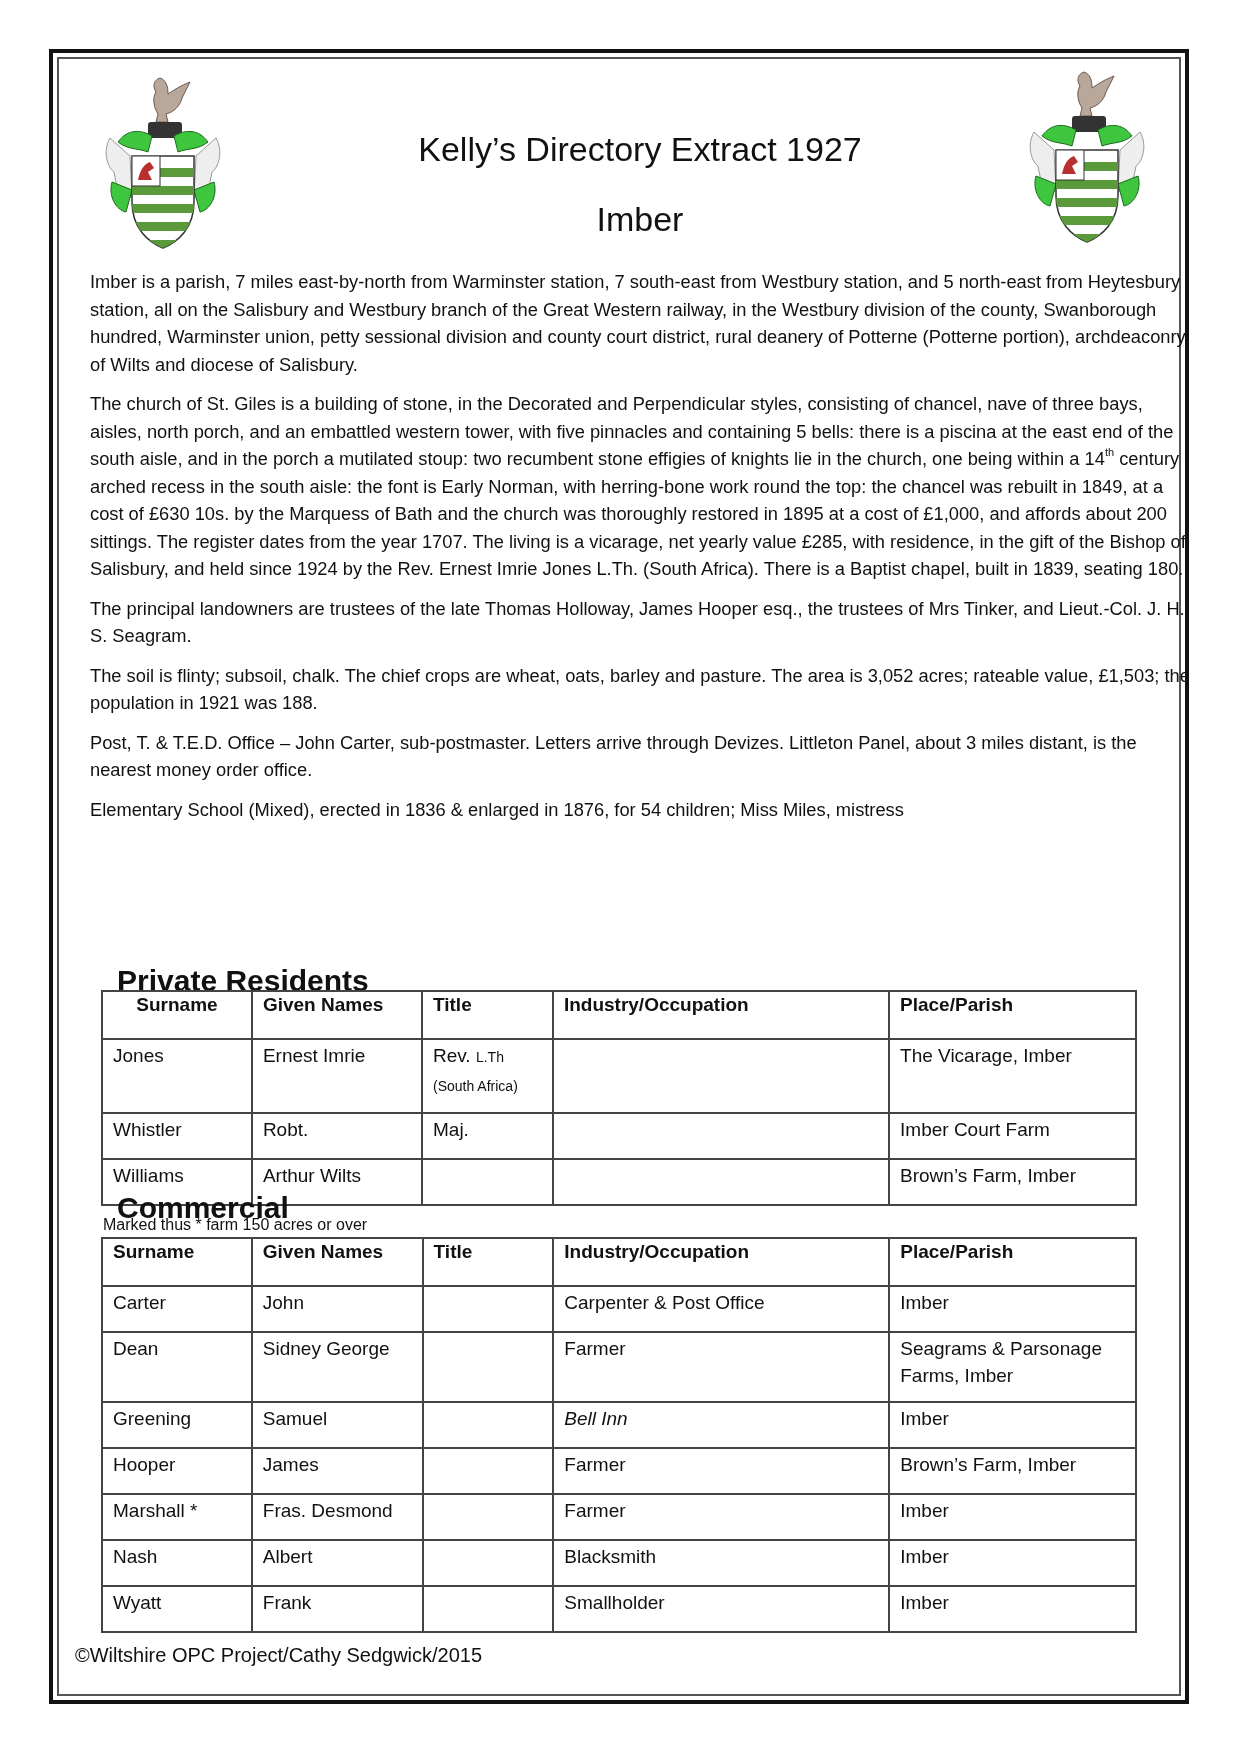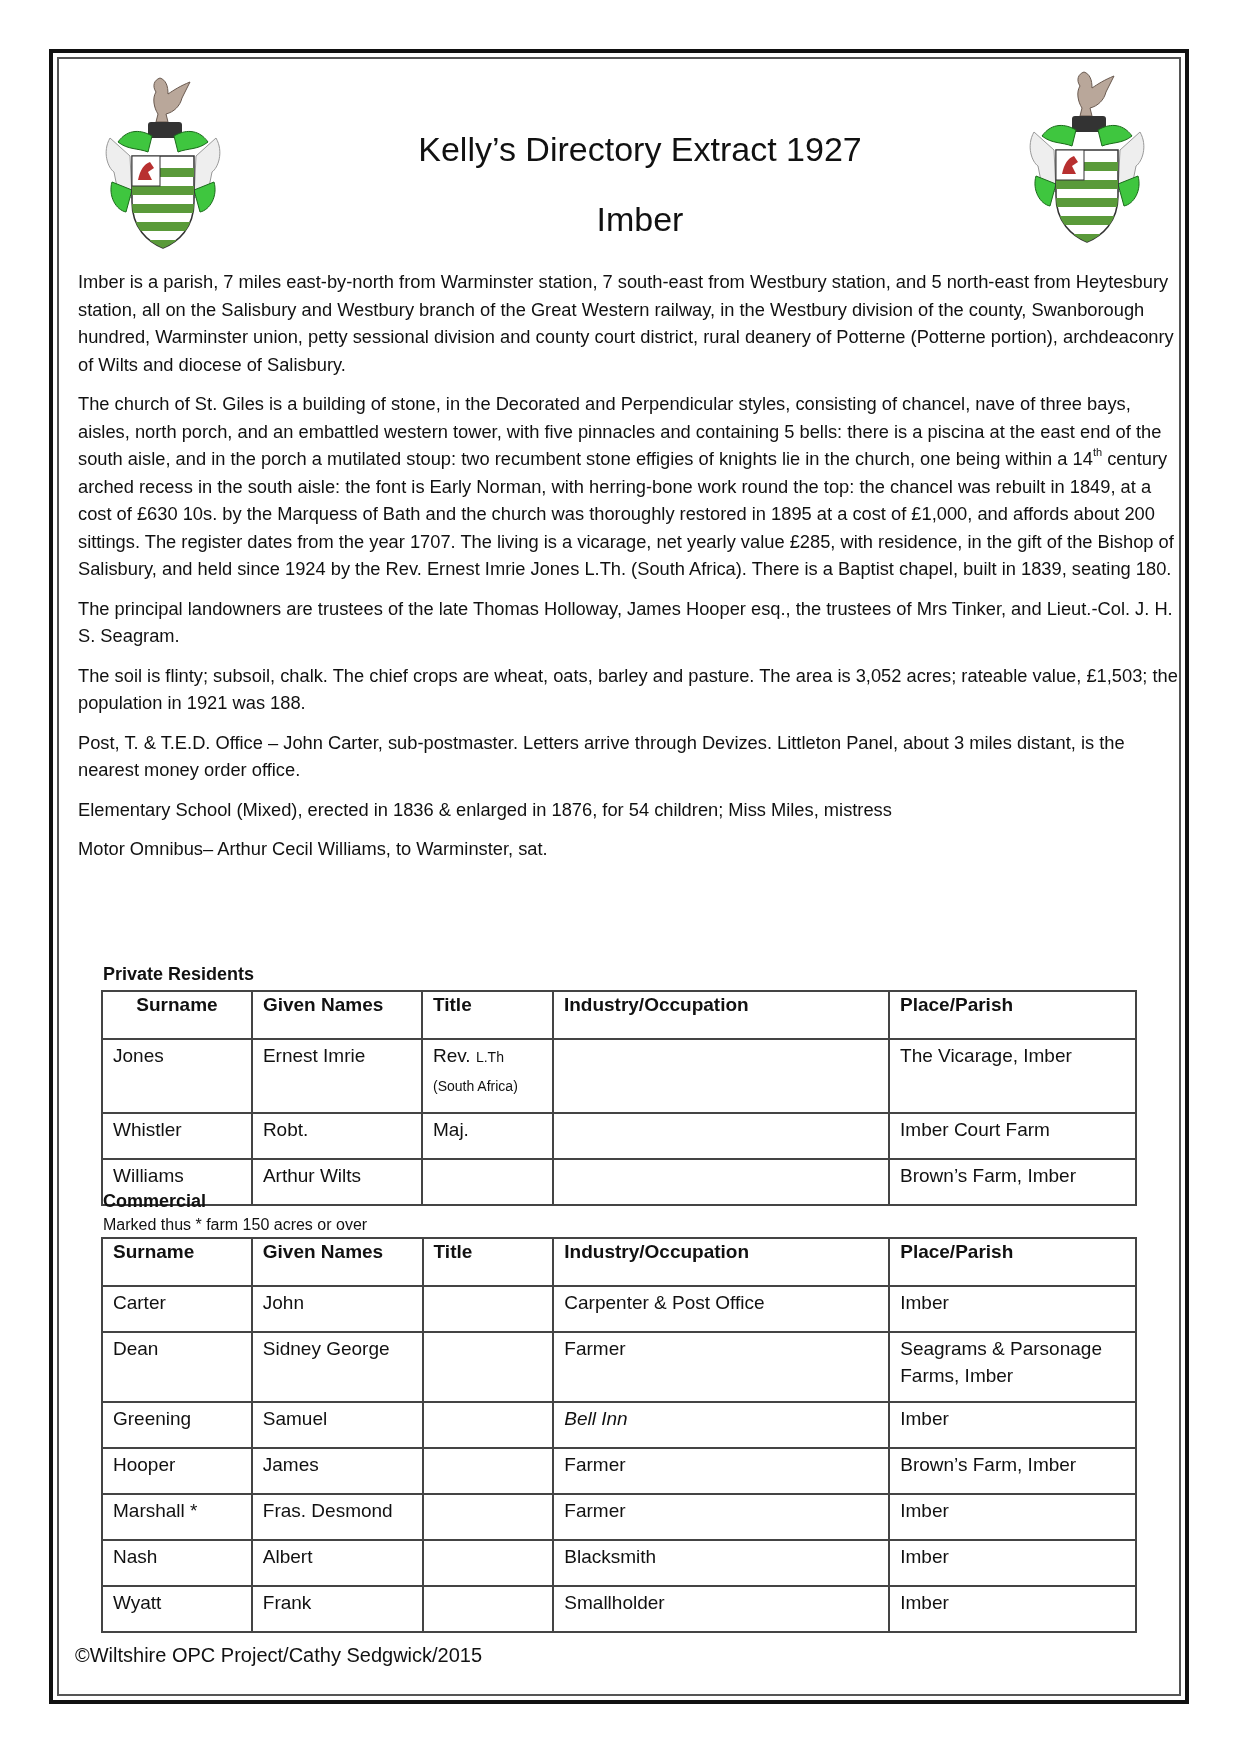--- a/index.html
+++ b/index.html
@@ -5,24 +5,24 @@
   html, body { margin: 0; padding: 0; background: #ffffff; }
   body { width: 1240px; height: 1754px; position: relative; font-family: "Liberation Sans", sans-serif; color: #111; }
   .outer-border { position: absolute; left: 49px; top: 49px; width: 1140px; height: 1655px; border: 4px solid #111; box-sizing: border-box; }
   .inner-border { position: absolute; left: 57px; top: 57px; width: 1124px; height: 1639px; border: 2px solid #555; box-sizing: border-box; }
   .crest { position: absolute; width: 130px; height: 180px; }
   .crest.left { left: 98px; top: 72px; }
   .crest.right { left: 1022px; top: 66px; }
   .title { position: absolute; left: 0; width: 1240px; text-align: center; font-size: 34px; font-weight: normal; }
   .title.main { top: 130px; left: 20px; }
   .title.sub { top: 200px; left: 20px; }
-  .body-text { position: absolute; left: 78px; top: 268px; width: 1100px; font-size: 18.3px; line-height: 27.5px; }
+  .body-text { position: absolute; left: 90px; top: 268px; width: 1100px; font-size: 18.3px; line-height: 27.5px; }
   .body-text p { margin: 0 0 12px 0; }
   .body-text sup { font-size: 11px; vertical-align: top; line-height: 14px; }
-  .section-heading { position: absolute; left: 103px; font-size: 18px; font-weight: bold; }
+  .section-heading { position: absolute; left: 117px; font-size: 30px; font-weight: bold; }
   .section-note { position: absolute; left: 103px; font-size: 16px; }
   table.dir { position: absolute; left: 101px; width: 1036px; border-collapse: collapse; font-size: 19px; }
   table.dir th, table.dir td { border: 2px solid #444; text-align: left; vertical-align: top; padding: 2px 10px 12px 10px; }
   table.dir th { font-weight: bold; height: 32px; }
   table.dir td { height: 30px; line-height: 27px; }
   .col-sur { width: 130px; } .col-giv { width: 152px; } .col-tit { width: 112px; margin-top: 37px; } .col-ind { width: 320px; } .col-pla { width: 230px; }
   .th-center { text-align: center !important; }
   .small { font-size: 14px; }
   .italic { font-style: italic; }
   .footer { position: absolute; left: 75px; top: 1644px; font-size: 20px; }
@@ -88,21 +88,20 @@
 <div class="title main">Kelly’s Directory Extract 1927</div>
 <div class="title sub">Imber</div>
 
 <div class="body-text">
   <p>Imber is a parish, 7 miles east-by-north from Warminster station, 7 south-east from Westbury station, and 5 north-east from Heytesbury station, all on the Salisbury and Westbury branch of the Great Western railway, in the Westbury division of the county, Swanborough hundred, Warminster union, petty sessional division and county court district, rural deanery of Potterne (Potterne portion), archdeaconry of Wilts and diocese of Salisbury.</p>
   <p><span>The church of St. Giles is a building of stone, in the Decorated and Perpendicular styles, consisting of chancel, nave of three bays, aisles, north porch, and an embattled western tower, with five pinnacles and containing 5 bells: there is a piscina at the east end of the south aisle, and in the porch a mutilated stoup: two recumbent stone effigies of knights lie in the church, one being within a 14</span><sup>th</sup><span> century arched recess in the south aisle: the font is Early Norman, with herring-bone work round the top: the chancel was rebuilt in 1849, at a cost of £630 10s. by the Marquess of Bath and the church was thoroughly restored in 1895 at a cost of £1,000, and affords about 200 sittings. The register dates from the year 1707. The living is a vicarage, net yearly value £285, with residence, in the gift of the Bishop of Salisbury, and held since 1924 by the Rev. Ernest Imrie Jones L.Th. (South Africa). There is a Baptist chapel, built in 1839, seating 180.</span></p>
   <p>The principal landowners are trustees of the late Thomas Holloway, James Hooper esq., the trustees of Mrs Tinker, and Lieut.-Col. J. H. S. Seagram.</p>
   <p>The soil is flinty; subsoil, chalk. The chief crops are wheat, oats, barley and pasture. The area is 3,052 acres; rateable value, £1,503; the population in 1921 was 188.</p>
   <p>Post, T. &amp; T.E.D. Office – John Carter, sub-postmaster. Letters arrive through Devizes. Littleton Panel, about 3 miles distant, is the nearest money order office.</p>
   <p>Elementary School (Mixed), erected in 1836 &amp; enlarged in 1876, for 54 children; Miss Miles, mistress</p>
-  <p>Motor Omnibus– Arthur Cecil Williams, to Warminster, sat.</p>
 </div>
 
 <div class="section-heading" style="top:964px;">Private Residents</div>
 <table class="dir" style="top:990px;">
   <thead>
     <tr>
       <th class="col-sur th-center">Surname</th>
       <th class="col-giv">Given Names</th>
       <th class="col-tit">Title</th>
       <th class="col-ind">Industry/Occupation</th>

